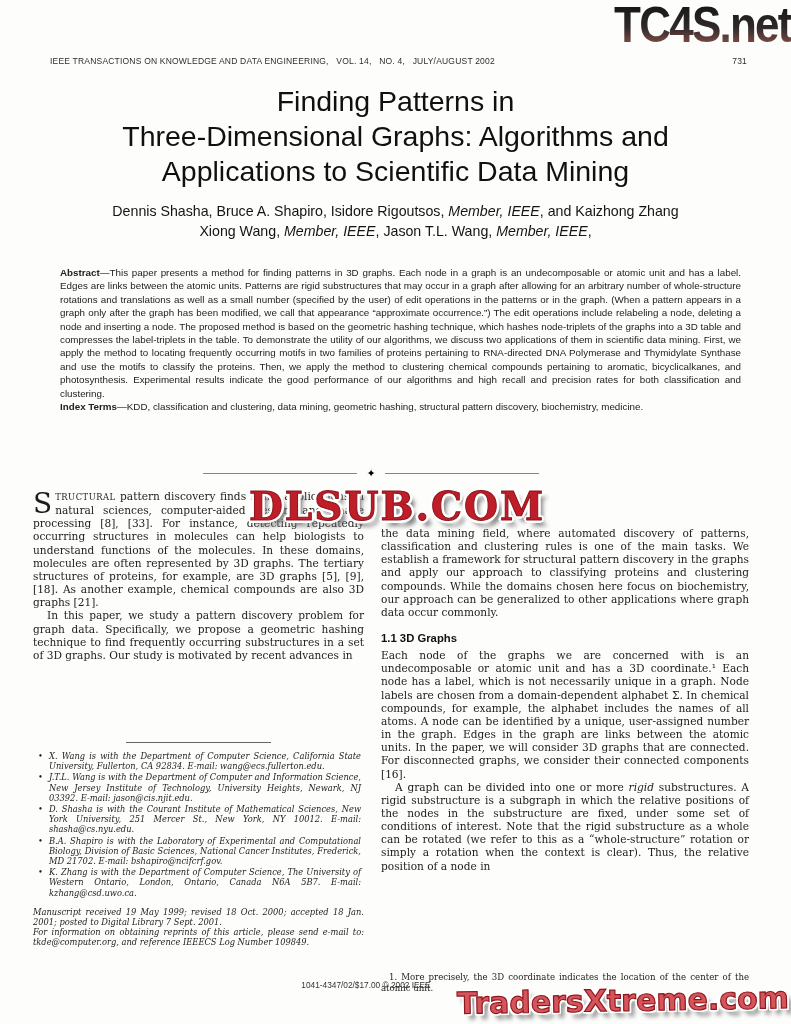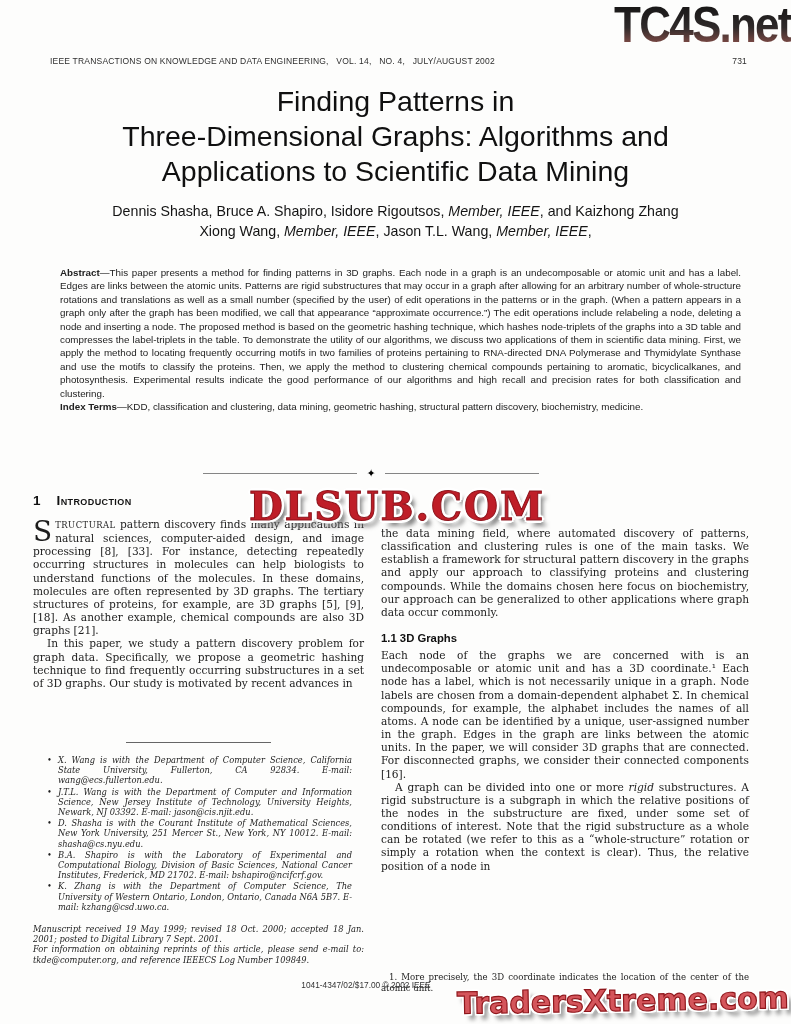--- a/index.html
+++ b/index.html
@@ -58,21 +58,21 @@
   h2.sec .num{margin-right:16px;}
   h2.sec .sc{font-variant:small-caps;letter-spacing:.4px;}
   h3.sub{
     margin:13px 0 5px 0;font-family:"Liberation Sans", sans-serif;
     font-size:11.3px;font-weight:bold;color:#111;
   }
   .dropcap{float:left;font-size:28px;line-height:22px;padding:3px 3px 0 0;}
   .scword{font-size:8.4px;letter-spacing:.5px;}
   .fnblock{position:absolute;top:252px;left:0;width:331px;}
   .fnsep{width:145px;height:1px;background:#666;margin:0 auto 8px auto;}
-  ul.fnl{list-style:none;margin:12px;padding:0;font-style:italic;font-size:8.3px;line-height:10.2px;text-align:justify;}
+  ul.fnl{list-style:none;margin:3px;padding:0;font-style:italic;font-size:8.3px;line-height:10.2px;text-align:justify;}
   ul.fnl li{padding-left:13px;position:relative;margin:0 0 1px 0;}
   ul.fnl li::before{content:"\2022";position:absolute;left:2px;font-style:normal;}
   .fnman{margin:9px 0 0 0;font-style:italic;font-size:8.3px;line-height:10.2px;text-align:justify;}
   .fnman.second{margin-top:0;}
   .note1{
     position:absolute;top:473px;left:0;width:368px;
     font-size:8.6px;line-height:11px;text-align:justify;text-indent:8px;color:#222;
   }
   .copyright{
     position:absolute;top:980px;left:33px;width:666px;text-align:center;
@@ -124,21 +124,20 @@
   <p class="idx"><span class="lead">Index Terms</span><span>—KDD, classification and clustering, data mining, geometric hashing, structural pattern discovery, biochemistry, medicine.</span></p>
 </div>
 
 <div class="divider">
   <span class="ln"></span>
   <span class="dm">✦</span>
   <span class="ln"></span>
 </div>
 
 <div class="colL">
-  <h2 class="sec"><span class="num">1</span><span class="sc">Introduction</span></h2>
   <p class="body"><span class="dropcap">S</span><span class="scword">TRUCTURAL</span><span> pattern discovery finds many applications in natural sciences, computer-aided design, and image processing [8], [33]. For instance, detecting repeatedly occurring structures in molecules can help biologists to understand functions of the molecules. In these domains, molecules are often represented by 3D graphs. The tertiary structures of proteins, for example, are 3D graphs [5], [9], [18]. As another example, chemical compounds are also 3D graphs [21].</span></p>
   <p class="body ind">In this paper, we study a pattern discovery problem for graph data. Specifically, we propose a geometric hashing technique to find frequently occurring substructures in a set of 3D graphs. Our study is motivated by recent advances in</p>
 
   <div class="fnblock">
     <div class="fnsep"></div>
     <ul class="fnl">
       <li>X. Wang is with the Department of Computer Science, California State University, Fullerton, CA 92834. E-mail: wang@ecs.fullerton.edu.</li>
       <li>J.T.L. Wang is with the Department of Computer and Information Science, New Jersey Institute of Technology, University Heights, Newark, NJ 03392. E-mail: jason@cis.njit.edu.</li>
       <li>D. Shasha is with the Courant Institute of Mathematical Sciences, New York University, 251 Mercer St., New York, NY 10012. E-mail: shasha@cs.nyu.edu.</li>
       <li>B.A. Shapiro is with the Laboratory of Experimental and Computational Biology, Division of Basic Sciences, National Cancer Institutes, Frederick, MD 21702. E-mail: bshapiro@ncifcrf.gov.</li>

